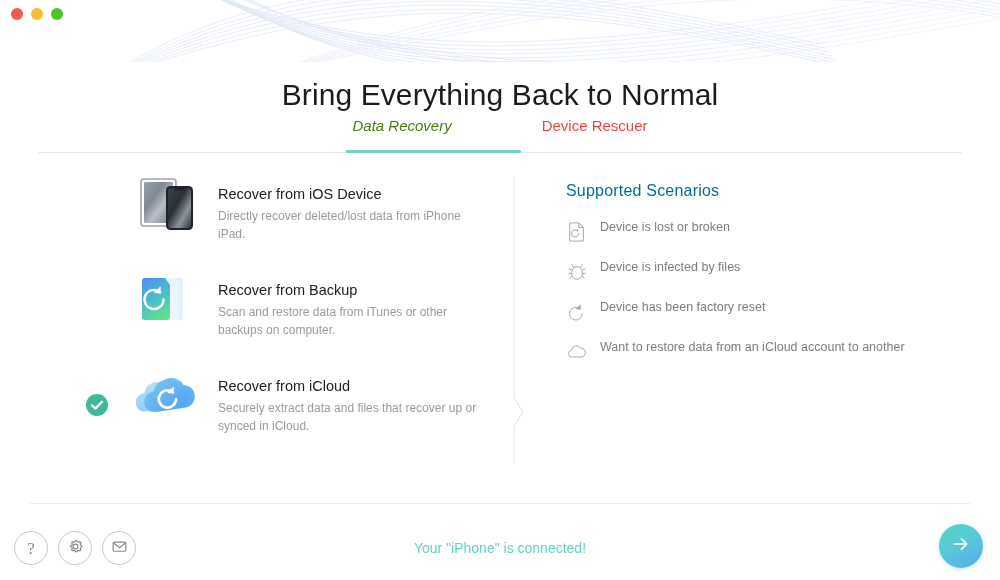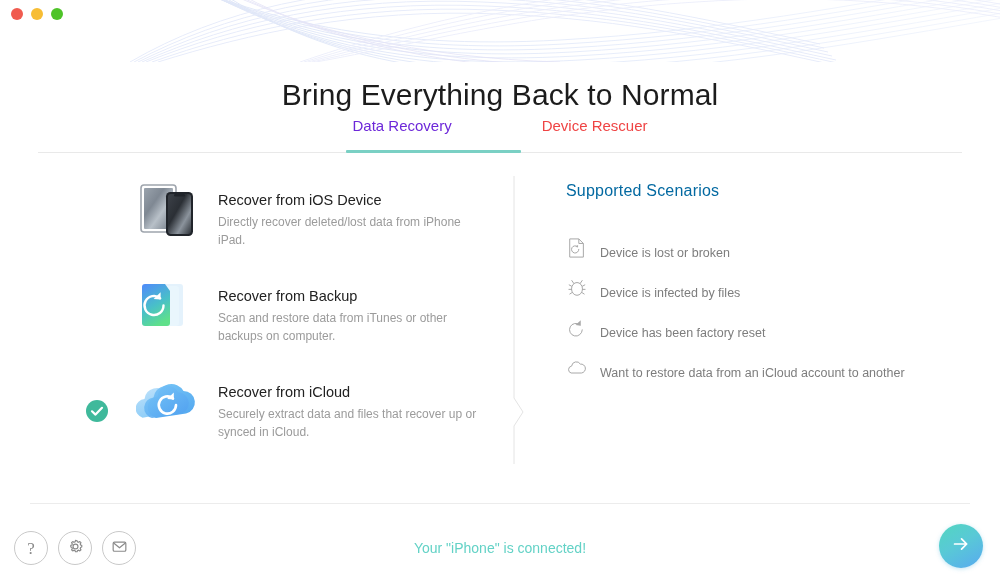--- a/index.html
+++ b/index.html
@@ -70,21 +70,21 @@
     gap: 78px;
     height: 33px;
   }
   .tab {
     font-size: 15px;
     color: #ef4444;
     padding: 0 6px 10px 6px;
     cursor: pointer;
     line-height: 1;
   }
-  .tab.active { color: #6d28d9; }
+  .tab.active { color: #4d7c0f; font-style: italic; }
   .tab-underline {
     position: absolute;
     left: 346px; top: 150px;
     width: 175px; height: 3px;
     background: #7ad0c4;
     border-radius: 1px;
   }
   .tabs-rule {
     position: absolute;
     left: 38px; top: 152px;
@@ -101,21 +101,21 @@
   }
   .col-divider {
     position: absolute;
     left: 512px; top: 4px;
     width: 14px; height: 288px;
   }
 
   
   .left-list {
     position: absolute;
-    left: 80px; top: 6px;
+    left: 80px; top: 0;
     width: 420px;
   }
   .option-row {
     position: relative;
     display: flex;
     align-items: flex-start;
     height: 96px;
     cursor: pointer;
   }
   .option-check {
@@ -153,21 +153,21 @@
   }
   .right-heading {
     font-size: 16px;
     color: #0369a1;
     font-weight: 400;
     margin-bottom: 20px;
     letter-spacing: 0.2px;
   }
   .scenario {
     display: flex;
-    align-items: flex-end;
+    align-items: flex-start;
     height: 40px;
   }
   .scenario-icon {
     width: 22px; height: 24px;
     flex: 0 0 22px;
     display: flex; align-items: center; justify-content: center;
   }
   .scenario-label {
     margin-left: 12px;
     font-size: 12.5px;

